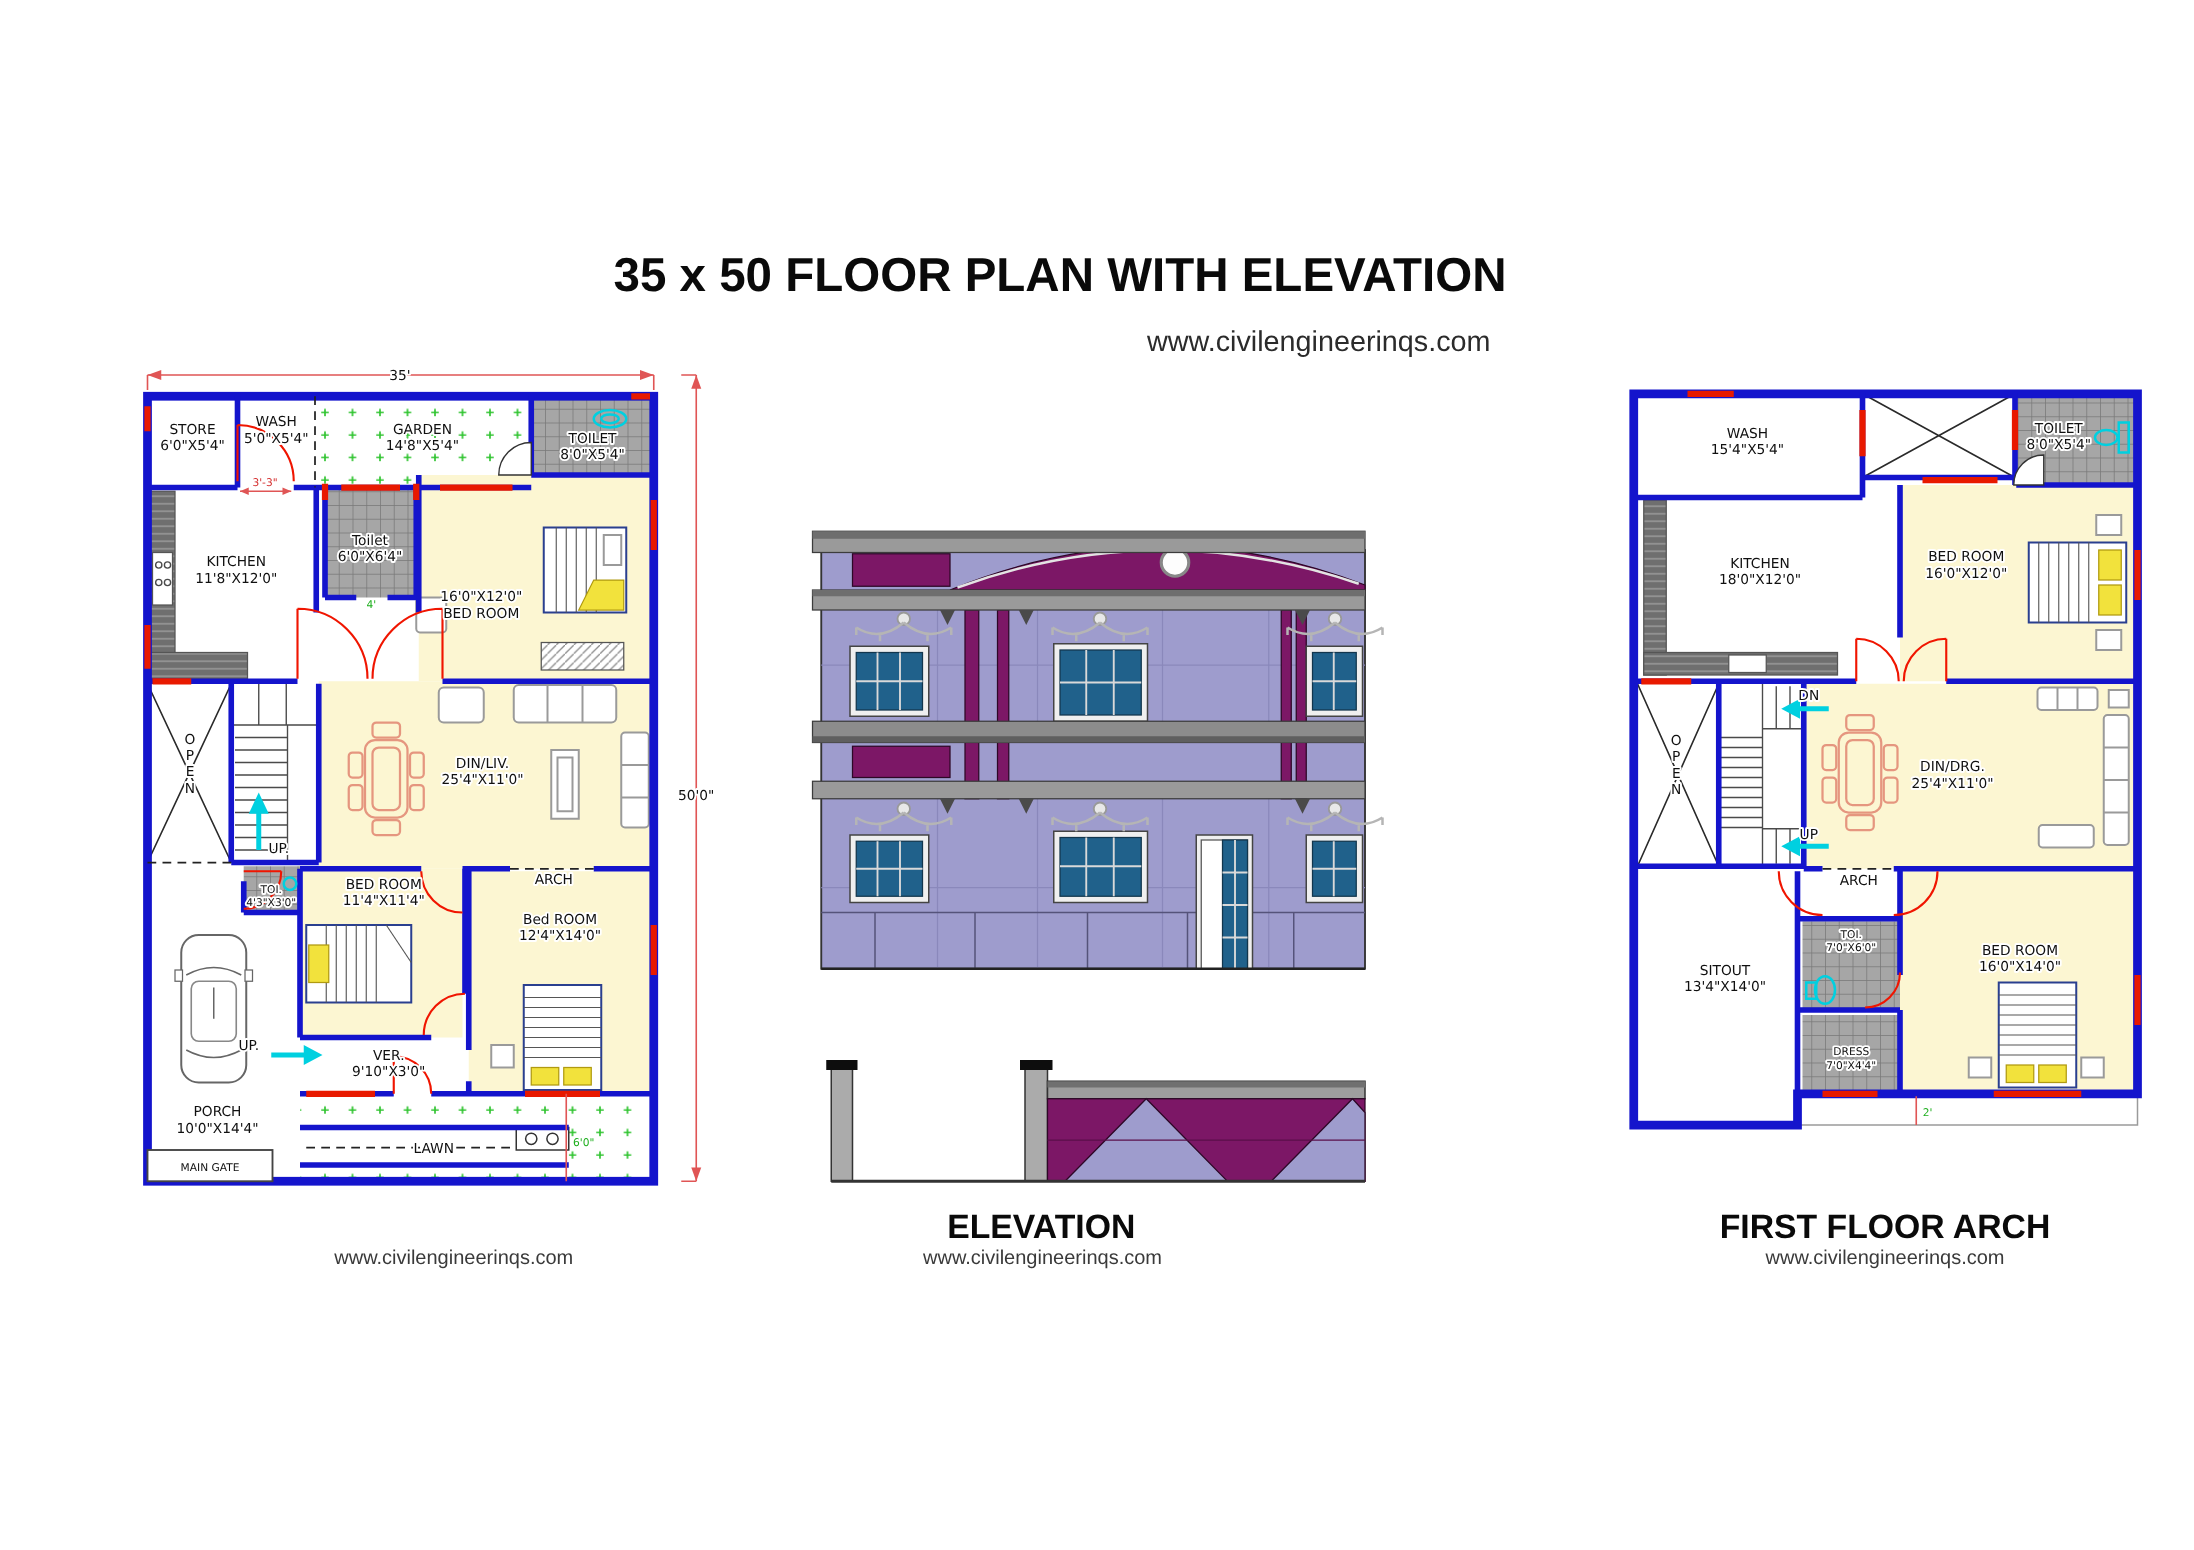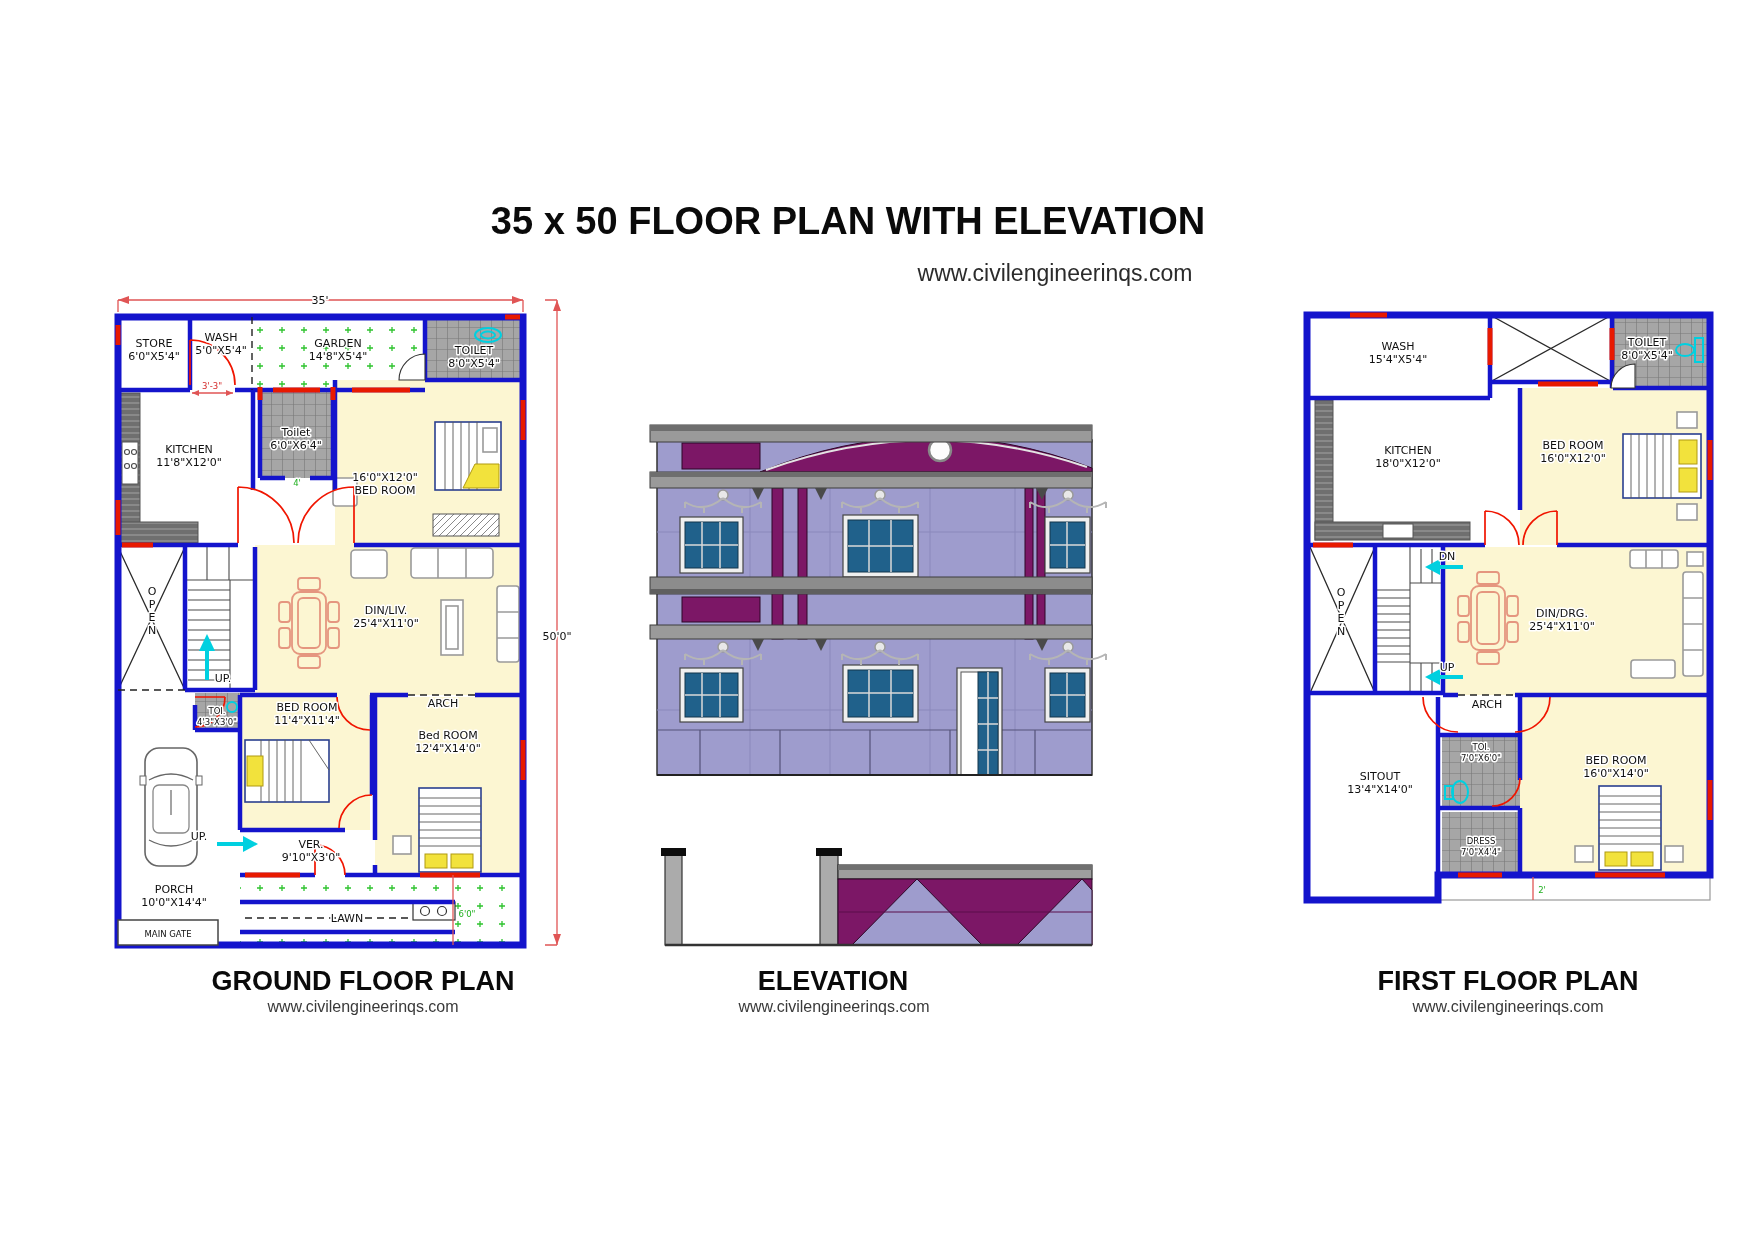--- a/index.html
+++ b/index.html
@@ -485,20 +485,19 @@
       <text class="rlabel tiny" x="186" y="450">TOI.</text>
       <text class="rlabel tiny" x="186" y="461">7'0"X6'0"</text>
       <text class="rlabel tiny" x="186" y="544">DRESS</text>
       <text class="rlabel tiny" x="186" y="555">7'0"X4'4"</text>
       <text class="rlabel" x="321" y="464">BED ROOM</text>
       <text class="rlabel" x="321" y="477">16'0"X14'0"</text>
       <text class="rlabel tiny greent" x="247" y="593">2'</text>
     </g>
   </svg>
 
-  <div class="abs sec-label" style="left:363px;top:966px">GROUND FLOOR PLAN</div>
   <div class="abs sec-site" style="left:363px;top:998px">www.civilengineerinqs.com</div>
   <div class="abs sec-label" style="left:833px;top:966px">ELEVATION</div>
   <div class="abs sec-site" style="left:834px;top:998px">www.civilengineerinqs.com</div>
-  <div class="abs sec-label" style="left:1508px;top:966px">FIRST FLOOR PLAN</div>
+  <div class="abs sec-label" style="left:1508px;top:966px">FIRST FLOOR ARCH</div>
   <div class="abs sec-site" style="left:1508px;top:998px">www.civilengineerinqs.com</div>
 
 </div>
 
 </body></html>

